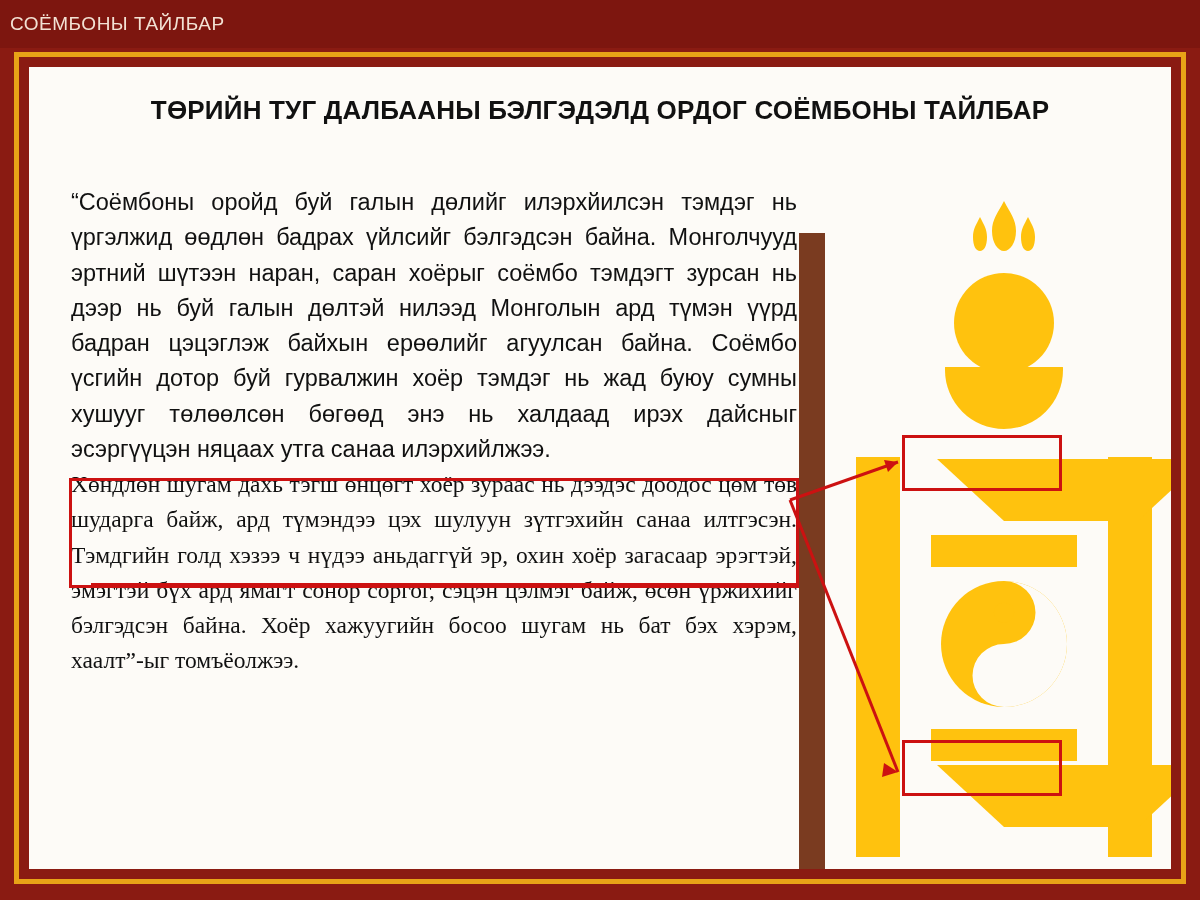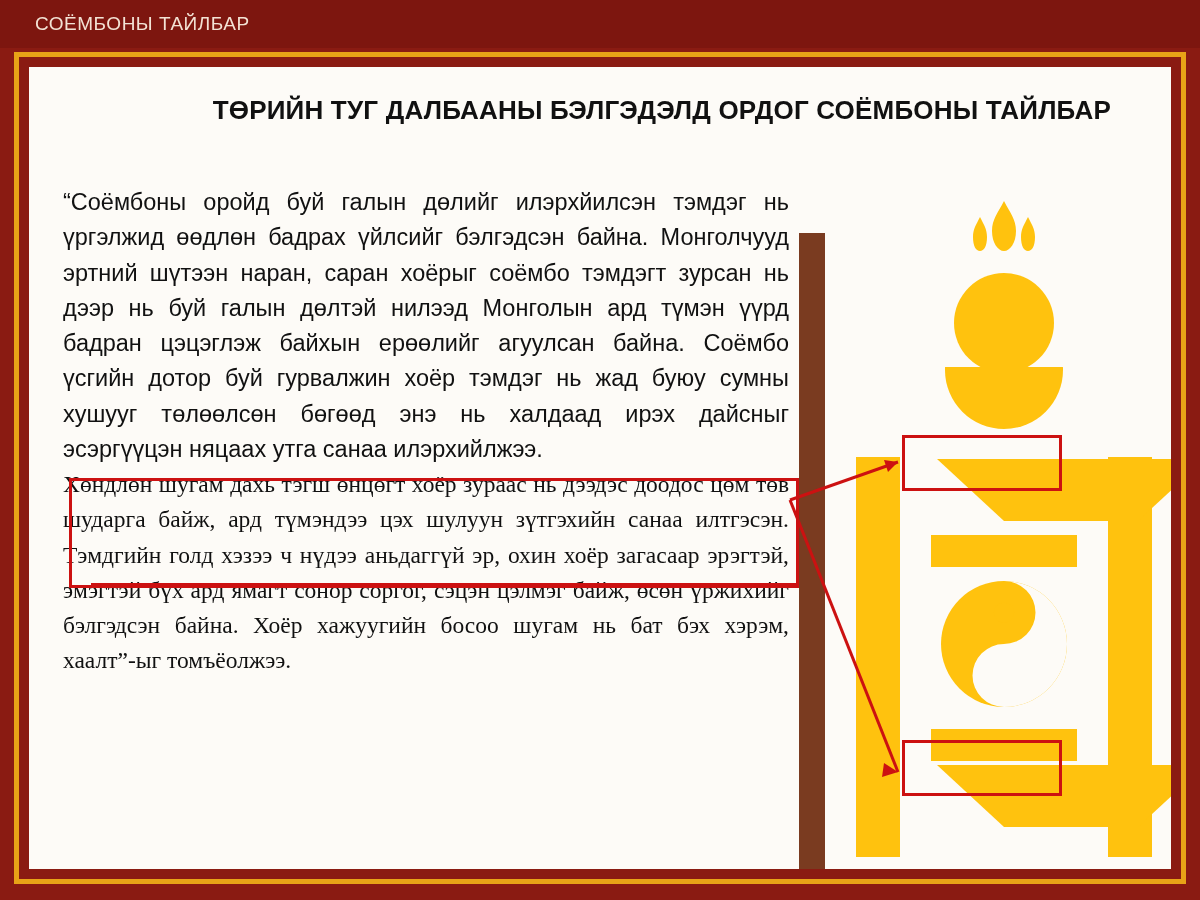--- a/index.html
+++ b/index.html
@@ -28,21 +28,21 @@
     width: 1200px;
     height: 48px;
     background: #7d160f;
     display: flex;
     align-items: center;
   }
   .header-title {
     color: #f3e2d4;
     font-size: 19px;
     letter-spacing: 0.5px;
-    padding-left: 35px;
+    padding-left: 10px;
     font-weight: 400;
   }
   
   .frame {
     position: absolute;
     left: 14px;
     top: 52px;
     width: 1172px;
     height: 832px;
     border: 5px solid #e8a317;
@@ -55,39 +55,39 @@
     top: 10px;
     right: 10px;
     bottom: 10px;
     background: #fdfbf7;
     box-sizing: border-box;
     overflow: hidden;
   }
   
   .doc-title {
     margin: 26px 60px 0 60px;
-    text-align: right;
+    text-align: center;
     font-size: 26px;
     font-weight: bold;
     color: #111;
     line-height: 1.32;
     letter-spacing: 0.2px;
   }
   
   .content {
     position: absolute;
     left: 0;
     top: 118px;
     right: 0;
     bottom: 0;
     display: block;
   }
   .body-text {
     position: absolute;
-    left: 34px;
+    left: 42px;
     top: 0;
     width: 726px;
     font-size: 23.5px;
     line-height: 1.5;
     color: #111;
     text-align: justify;
   }
   .body-text p {
     margin: 0;
     text-align: justify;

